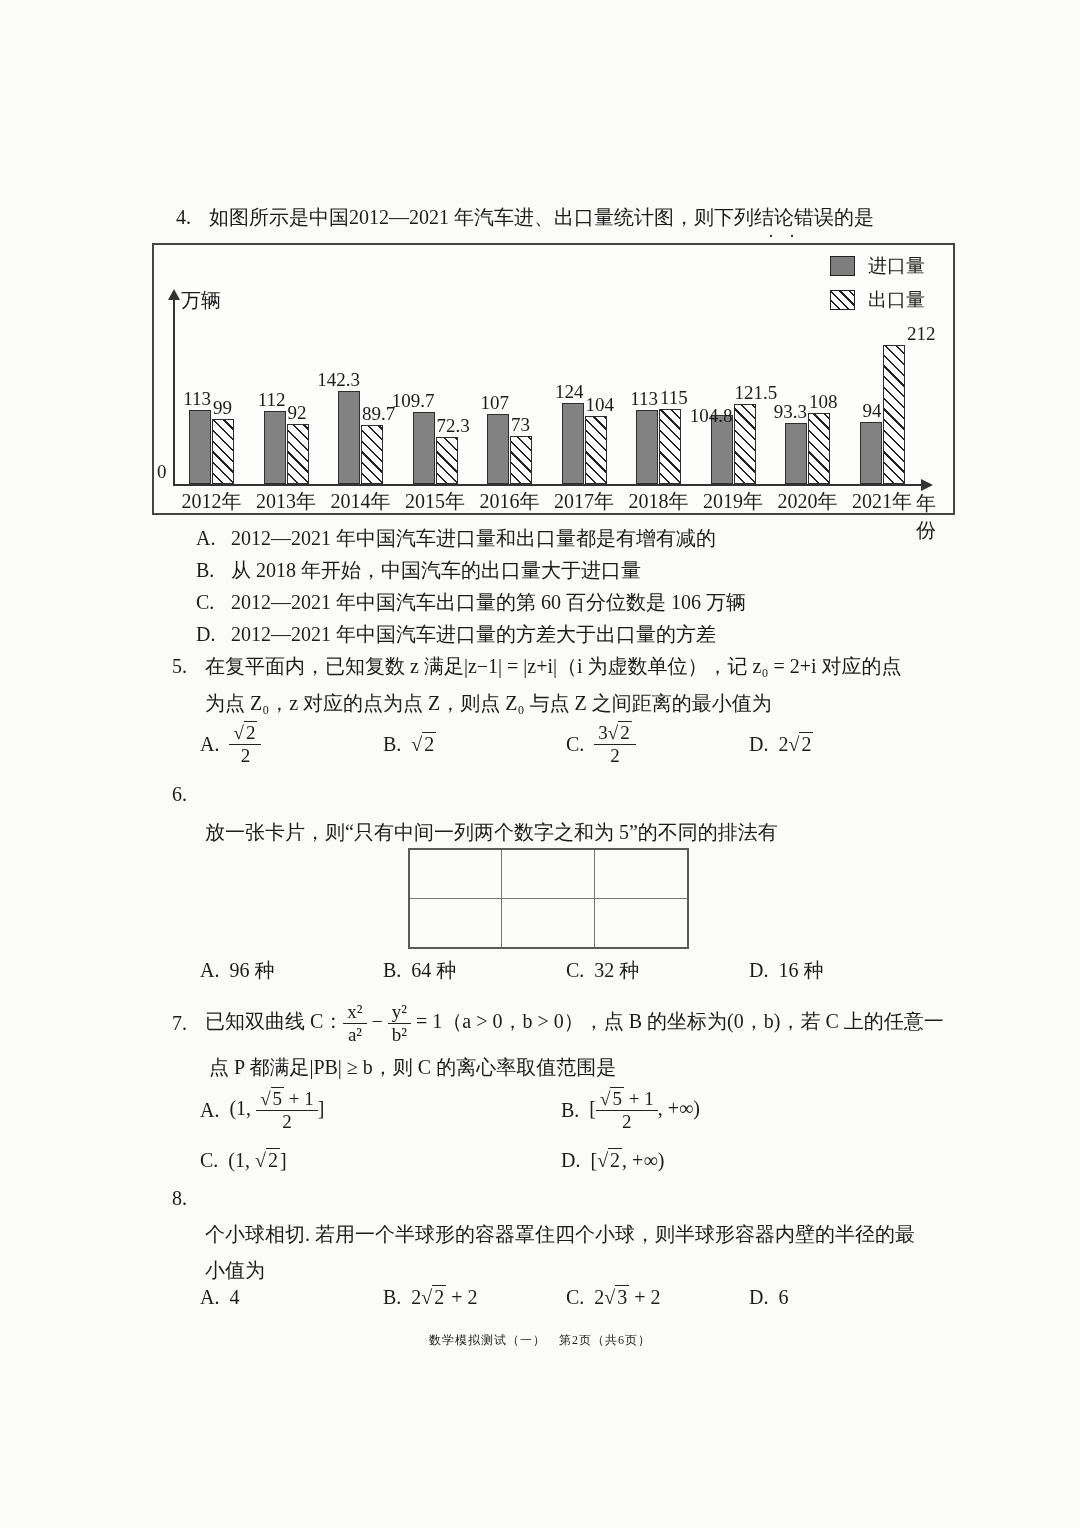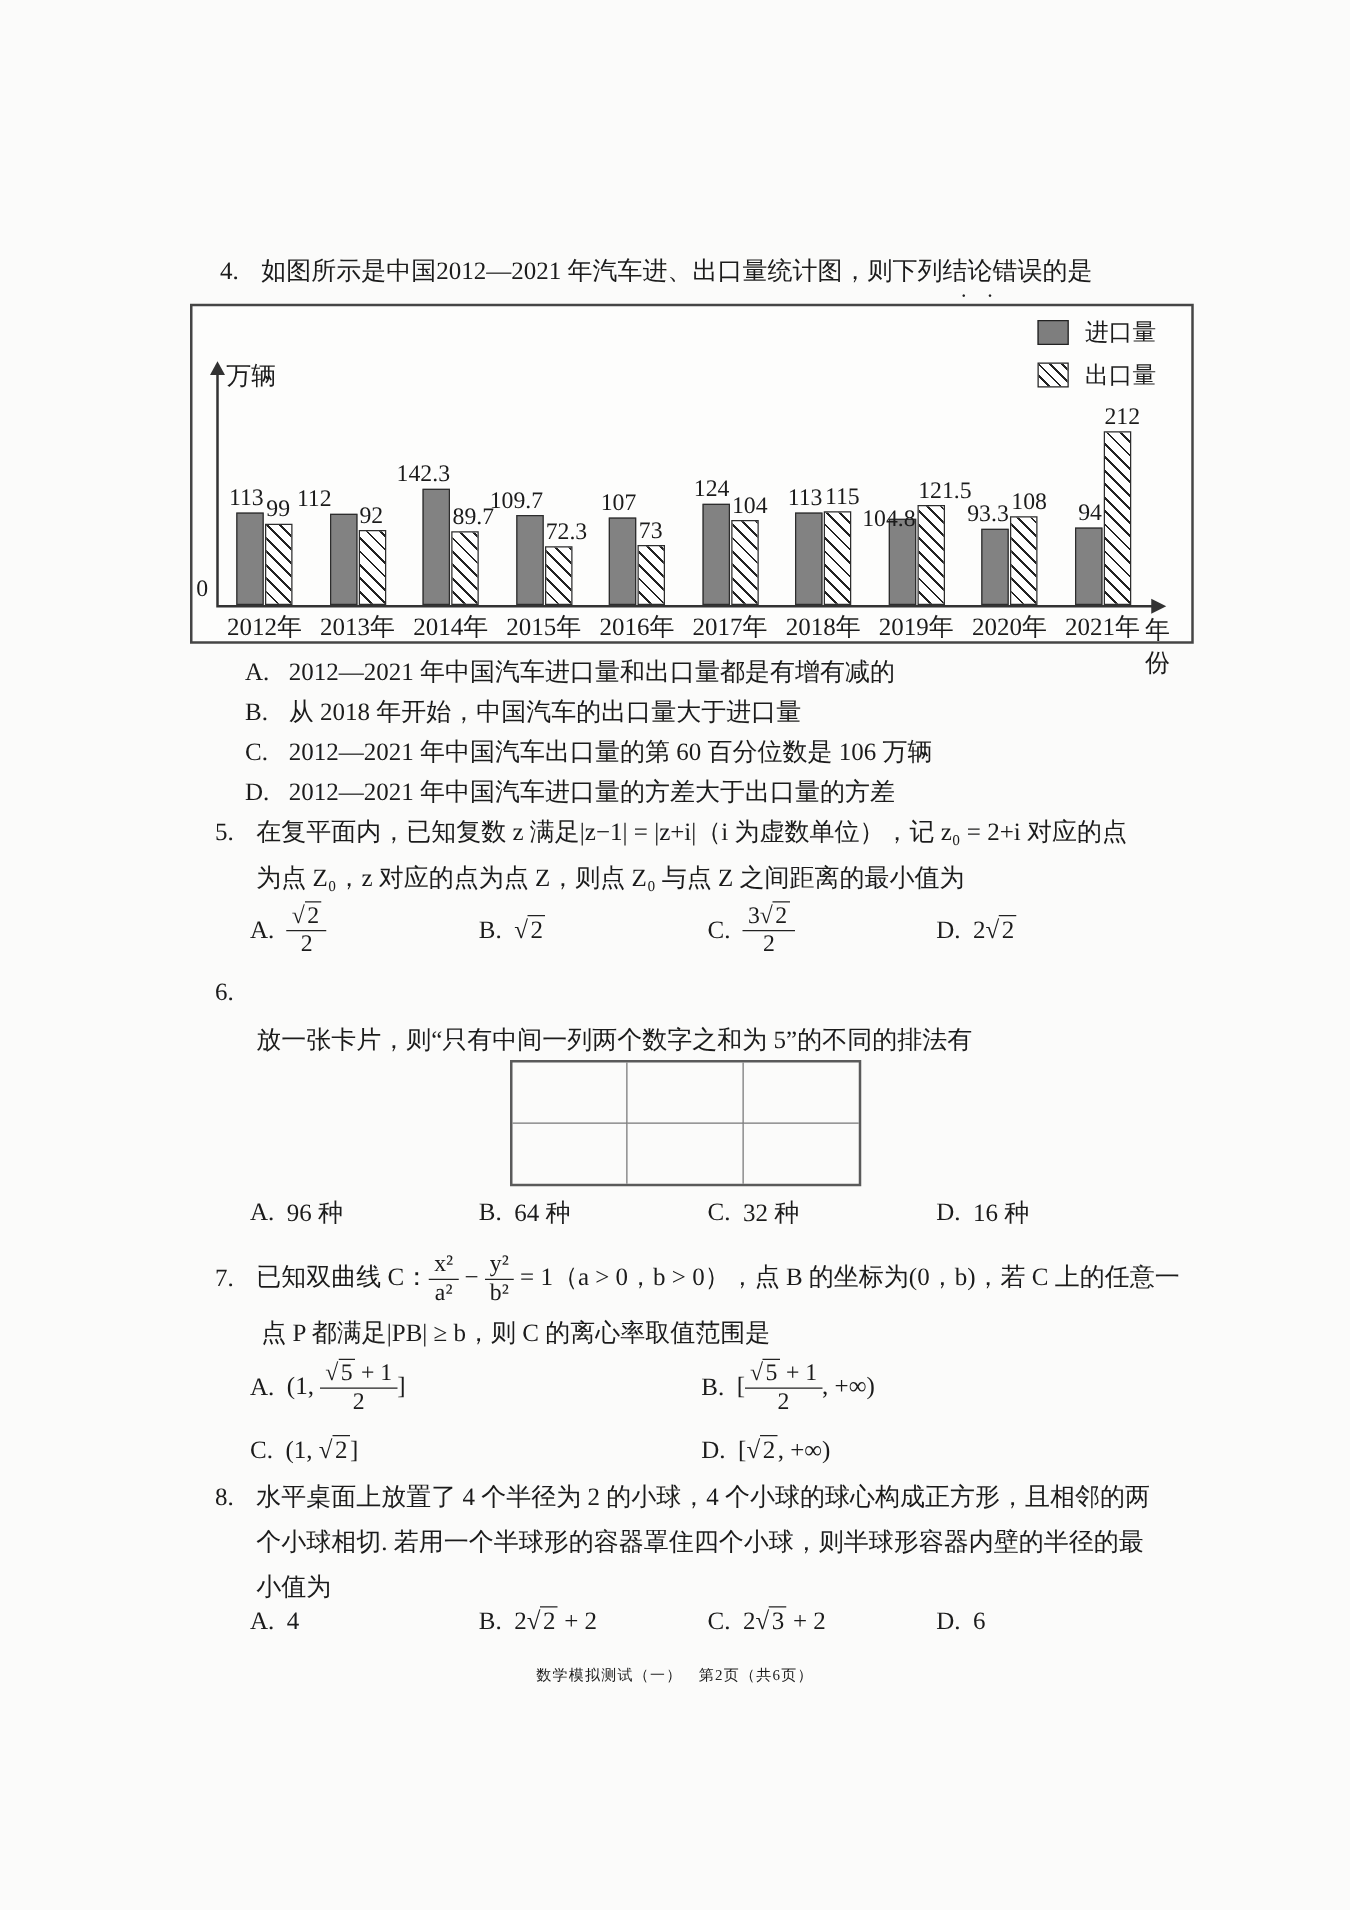--- a/index.html
+++ b/index.html
@@ -81,21 +81,21 @@
     <div class="ylabel">万辆</div>
     <div class="origin">0</div>
     <div class="xlabel">年份</div>
     <div class="plot">
         <div class="bar-imp" style="left: 35px; top: 165px; width: 22px; height: 74px;"></div>
         <div class="vlab" style="left: 9px; top: 144px; width: 48px; text-align: right;">113</div>
         <div class="bar-exp" style="left: 58px; top: 174px; width: 22px; height: 65px;"></div>
         <div class="vlab" style="left: 59px; top: 153px; width: 52px; text-align: left;">99</div>
         <div class="ylab2" style="left: 19px; top: 243px; width: 77px;">2012年</div>
         <div class="bar-imp" style="left: 109.5px; top: 166px; width: 22px; height: 73px;"></div>
-        <div class="vlab" style="left: 83.5px; top: 145px; width: 48px; text-align: left;">112</div>
+        <div class="vlab" style="left: 83.5px; top: 145px; width: 48px; text-align: right;">112</div>
         <div class="bar-exp" style="left: 132.5px; top: 179px; width: 22px; height: 60px;"></div>
         <div class="vlab" style="left: 133.5px; top: 158px; width: 52px; text-align: left;">92</div>
         <div class="ylab2" style="left: 93.5px; top: 243px; width: 77px;">2013年</div>
         <div class="bar-imp" style="left: 184px; top: 146px; width: 22px; height: 93px;"></div>
         <div class="vlab" style="left: 158px; top: 125px; width: 48px; text-align: right;">142.3</div>
         <div class="bar-exp" style="left: 207px; top: 180px; width: 22px; height: 59px;"></div>
         <div class="vlab" style="left: 208px; top: 159px; width: 52px; text-align: left;">89.7</div>
         <div class="ylab2" style="left: 168px; top: 243px; width: 77px;">2014年</div>
         <div class="bar-imp" style="left: 258.5px; top: 167px; width: 22px; height: 72px;"></div>
         <div class="vlab" style="left: 232.5px; top: 146px; width: 48px; text-align: right;">109.7</div>
@@ -123,21 +123,21 @@
         <div class="vlab" style="left: 580.5px; top: 138px; width: 52px; text-align: left;">121.5</div>
         <div class="ylab2" style="left: 540.5px; top: 243px; width: 77px;">2019年</div>
         <div class="bar-imp" style="left: 631px; top: 178px; width: 22px; height: 61px;"></div>
         <div class="vlab" style="left: 605px; top: 157px; width: 48px; text-align: right;">93.3</div>
         <div class="bar-exp" style="left: 654px; top: 168px; width: 22px; height: 71px;"></div>
         <div class="vlab" style="left: 655px; top: 147px; width: 52px; text-align: left;">108</div>
         <div class="ylab2" style="left: 615px; top: 243px; width: 77px;">2020年</div>
         <div class="bar-imp" style="left: 705.5px; top: 177px; width: 22px; height: 62px;"></div>
         <div class="vlab" style="left: 679.5px; top: 156px; width: 48px; text-align: right;">94</div>
         <div class="bar-exp" style="left: 728.5px; top: 100px; width: 22px; height: 139px;"></div>
-        <div class="vlab" style="left: 729.5px; top: 79px; width: 52px; text-align: left;">212</div>
+        <div class="vlab" style="left: 729.5px; top: 79px; width: 52px; text-align: right;">212</div>
         <div class="ylab2" style="left: 689.5px; top: 243px; width: 77px;">2021年</div>
       </div>
   </div>
 
   <div class="abs" style="left:196px;top:527px;">
     <div class="optrow">
       <span class="optletter">A.</span>
       <span>2012—2021 年中国汽车进口量和出口量都是有增有减的</span>
     </div>
     <div class="optrow">
@@ -229,21 +229,20 @@
     </div>
     <div class="mopt" style="left:389px;top:150px;height:30px;">
       <span>D.</span>
       <span>[<span class="rad">√<span class="rb">2</span></span>, +∞)</span>
     </div>
   </div>
 
   <div class="abs" style="left:172px;top:1186px;width:880px;height:140px;">
     <div class="stem">
       <span class="qnum">8.</span>
-      <span>水平桌面上放置了 4 个半径为 2 的小球，4 个小球的球心构成正方形，且相邻的两</span>
     </div>
     <div class="cont" style="left:33px;top:36px;">个小球相切. 若用一个半球形的容器罩住四个小球，则半球形容器内壁的半径的最</div>
     <div class="cont" style="left:33px;top:72px;">小值为</div>
     <div class="mopt" style="left:28px;top:96px;height:30px;">
       <span>A.</span>
       <span>4</span>
     </div>
     <div class="mopt" style="left:211px;top:96px;height:30px;">
       <span>B.</span>
       <span>2<span class="rad">√<span class="rb">2</span></span> + 2</span>

